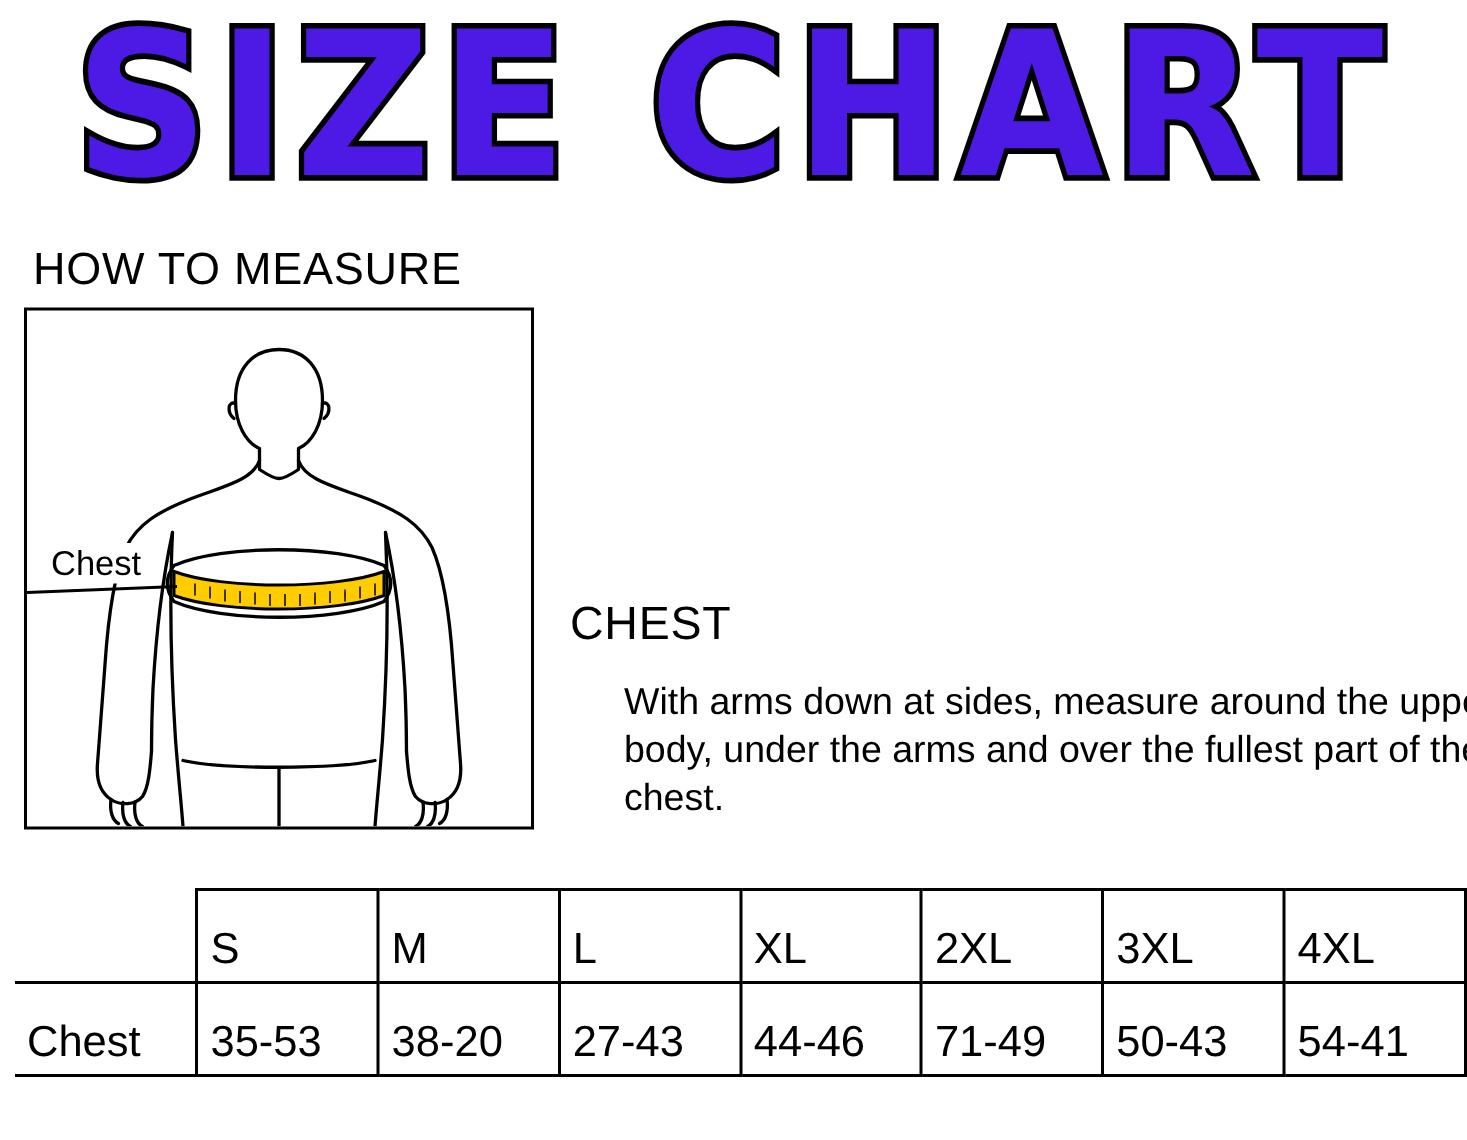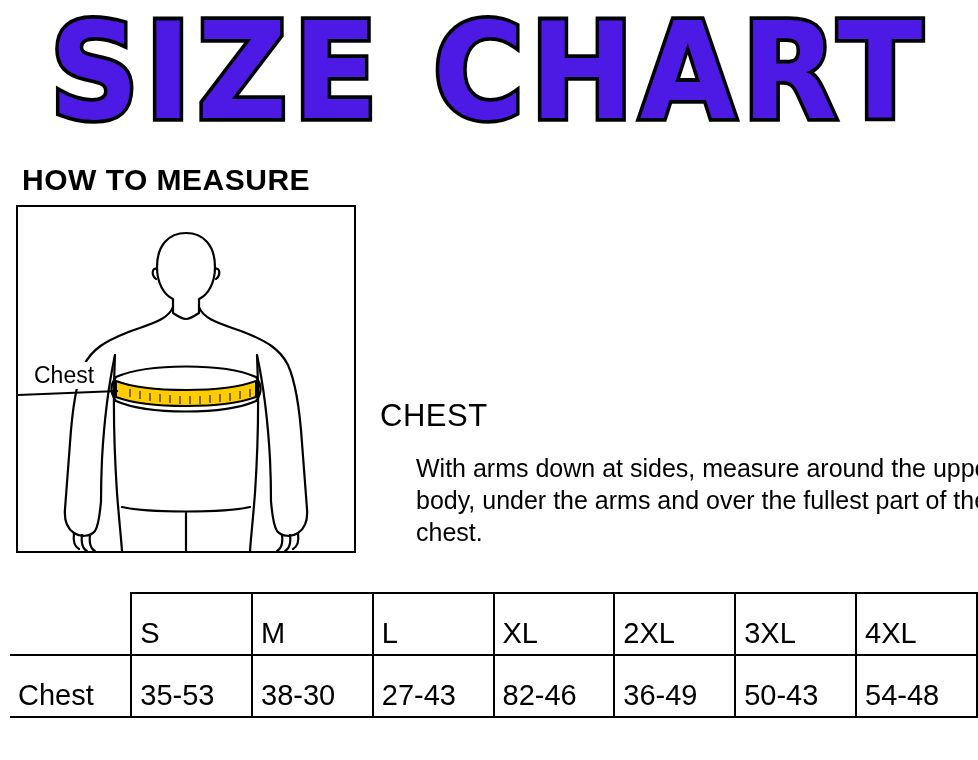--- a/index.html
+++ b/index.html
@@ -35,21 +35,21 @@
     transform: scaleY(1.08);
     transform-origin: top center;
   }
 
   
   #howto {
     position: absolute;
     left: 22px;
     top: 163px;
     font-size: 30px;
-    font-weight: bold;
+    font-weight: normal;
     letter-spacing: 0.5px;
   }
 
   
   #figure-box {
     position: absolute;
     left: 16px;
     top: 205px;
     width: 340px;
     height: 348px;
@@ -199,21 +199,21 @@
       <td class="sizecol">M</td>
       <td class="sizecol">L</td>
       <td class="sizecol">XL</td>
       <td class="sizecol">2XL</td>
       <td class="sizecol">3XL</td>
       <td class="sizecol">4XL</td>
     </tr>
     <tr>
       <td class="rowhead">Chest</td>
       <td>35-53</td>
-      <td>38-30</td>
+      <td>38-20</td>
       <td>27-43</td>
-      <td>82-46</td>
-      <td>36-49</td>
+      <td>44-46</td>
+      <td>71-49</td>
       <td>50-43</td>
-      <td>54-48</td>
+      <td>54-41</td>
     </tr>
   </tbody>
 </table>
 
 </body></html>

